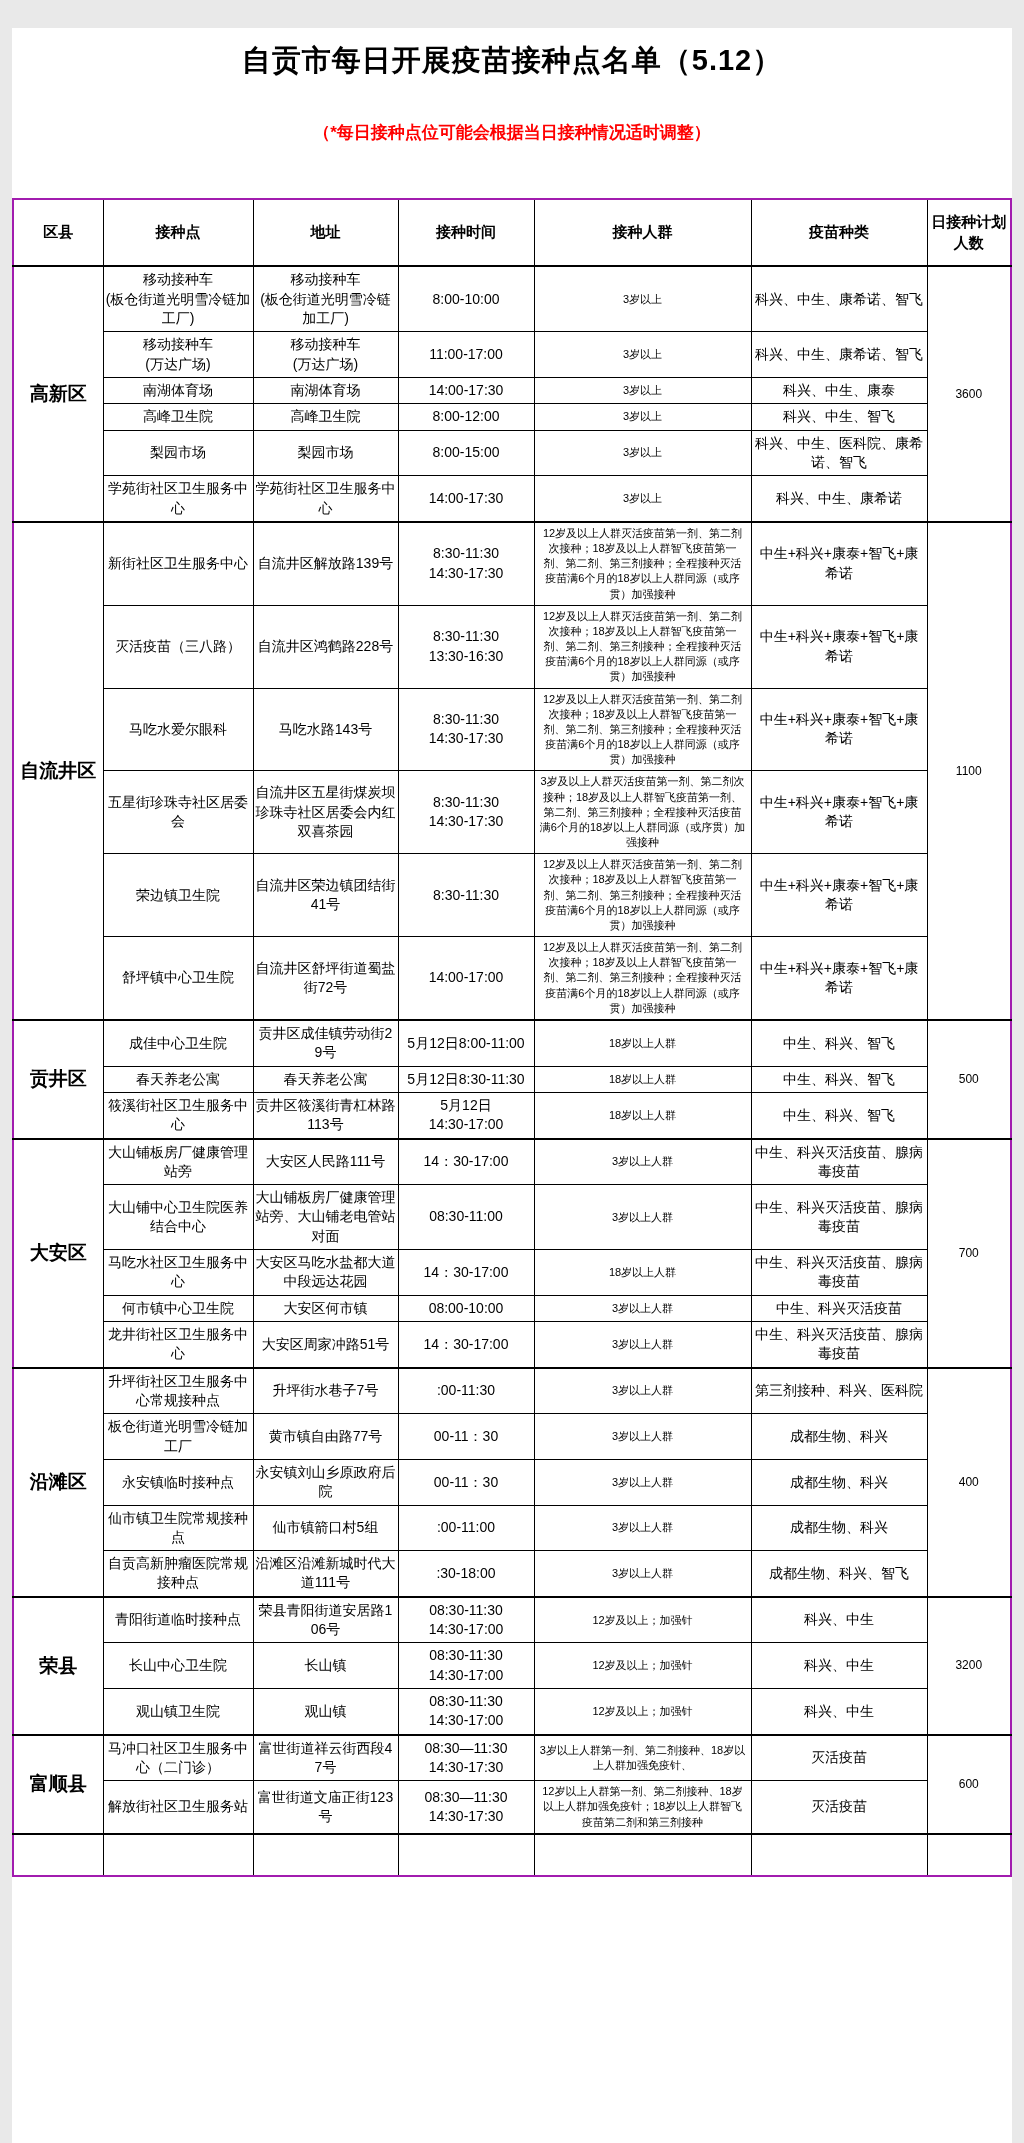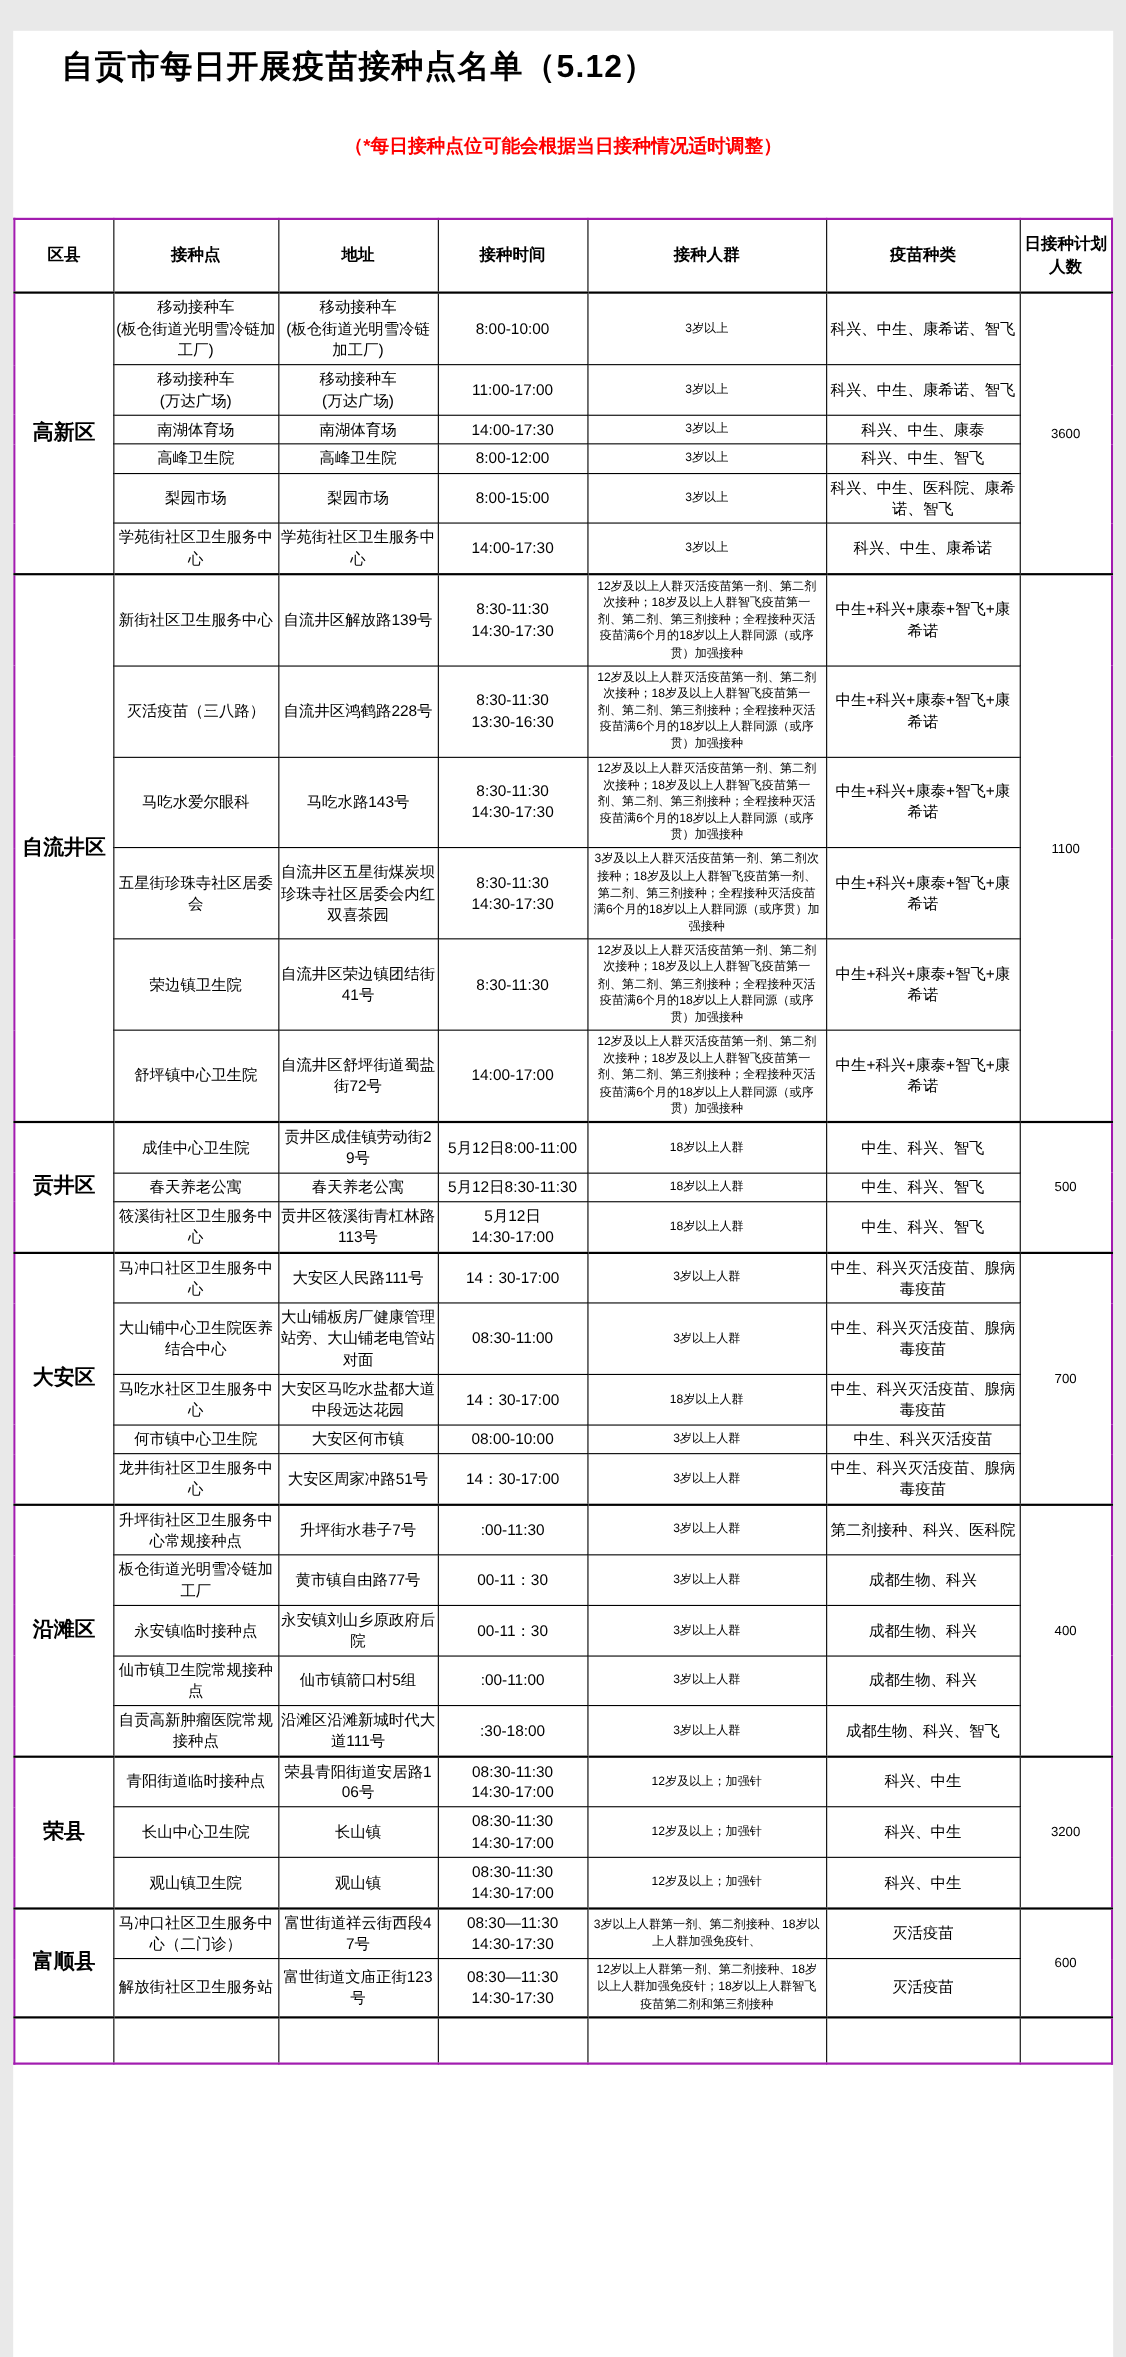--- a/index.html
+++ b/index.html
@@ -15,25 +15,25 @@
     background:#e9e9e9;
   }
   .page{
     position:absolute;
     left:12px;top:28px;
     width:1000px;height:2115px;
     background:#ffffff;
     overflow:hidden;
   }
   .title{
+    text-align:center;
     font-size:29px;
     font-weight:bold;
     margin-top:13px;
     letter-spacing:1px;
-    margin-left:44px;
   }
   .subtitle{
     text-align:center;
     font-size:17px;
     font-weight:bold;
     margin-top:5px;
   }
   table.vax{
     border-collapse:collapse;
     table-layout:fixed;
@@ -223,21 +223,21 @@
           <tr>
             <td>筱溪街社区卫生服务中心</td>
             <td>贡井区筱溪街青杠林路113号</td>
             <td>5月12日
 14:30-17:00</td>
             <td class="pop">18岁以上人群</td>
             <td>中生、科兴、智飞</td>
           </tr>
           <tr class="section-start">
             <td rowspan="5" class="district">大安区</td>
-            <td>马冲口社区卫生服务中心</td>
+            <td>大山铺板房厂健康管理站旁</td>
             <td>大安区人民路111号</td>
             <td>14：30-17:00</td>
             <td class="pop">3岁以上人群</td>
             <td>中生、科兴灭活疫苗、腺病毒疫苗</td>
             <td rowspan="5" class="plan">700</td>
           </tr>
           <tr>
             <td>大山铺中心卫生院医养结合中心</td>
             <td>大山铺板房厂健康管理站旁、大山铺老电管站对面</td>
             <td>08:30-11:00</td>
@@ -264,21 +264,21 @@
             <td>14：30-17:00</td>
             <td class="pop">3岁以上人群</td>
             <td>中生、科兴灭活疫苗、腺病毒疫苗</td>
           </tr>
           <tr class="section-start">
             <td rowspan="5" class="district">沿滩区</td>
             <td>升坪街社区卫生服务中心常规接种点</td>
             <td>升坪街水巷子7号</td>
             <td>:00-11:30</td>
             <td class="pop">3岁以上人群</td>
-            <td>第二剂接种、科兴、医科院</td>
+            <td>第三剂接种、科兴、医科院</td>
             <td rowspan="5" class="plan">400</td>
           </tr>
           <tr>
             <td>板仓街道光明雪冷链加工厂</td>
             <td>黄市镇自由路77号</td>
             <td>00-11：30</td>
             <td class="pop">3岁以上人群</td>
             <td>成都生物、科兴</td>
           </tr>
           <tr>

